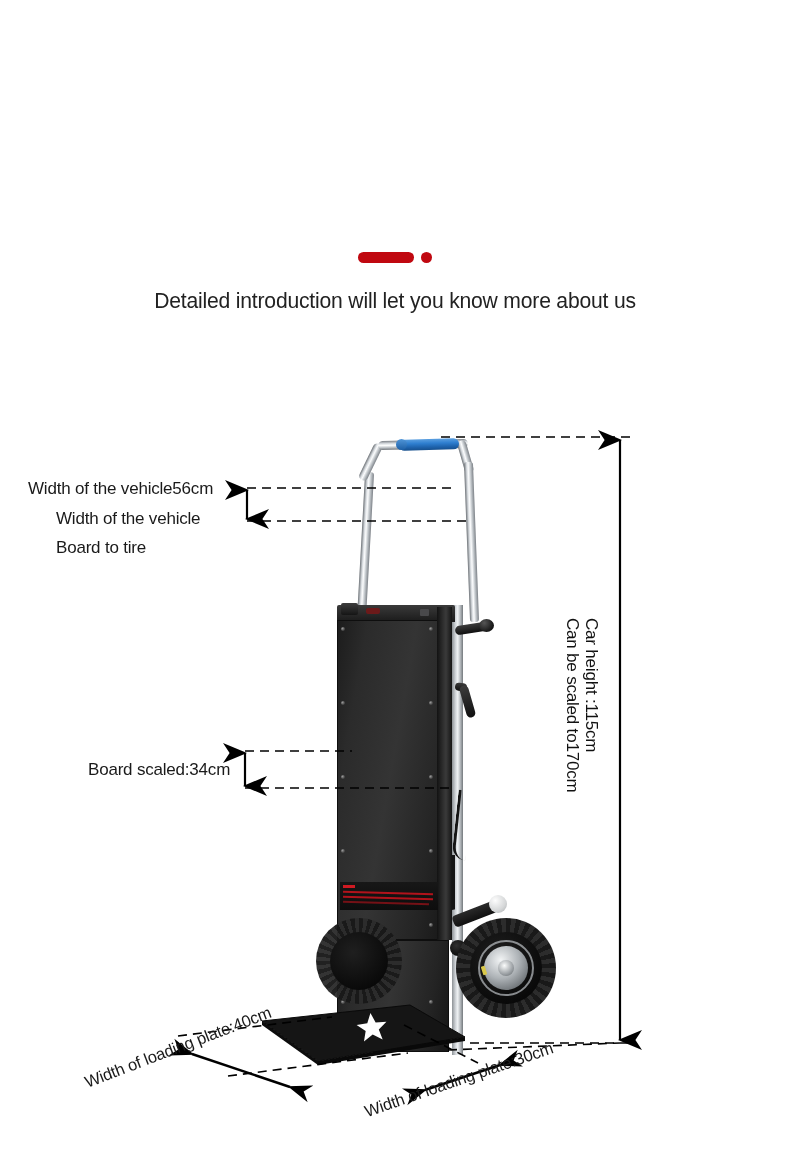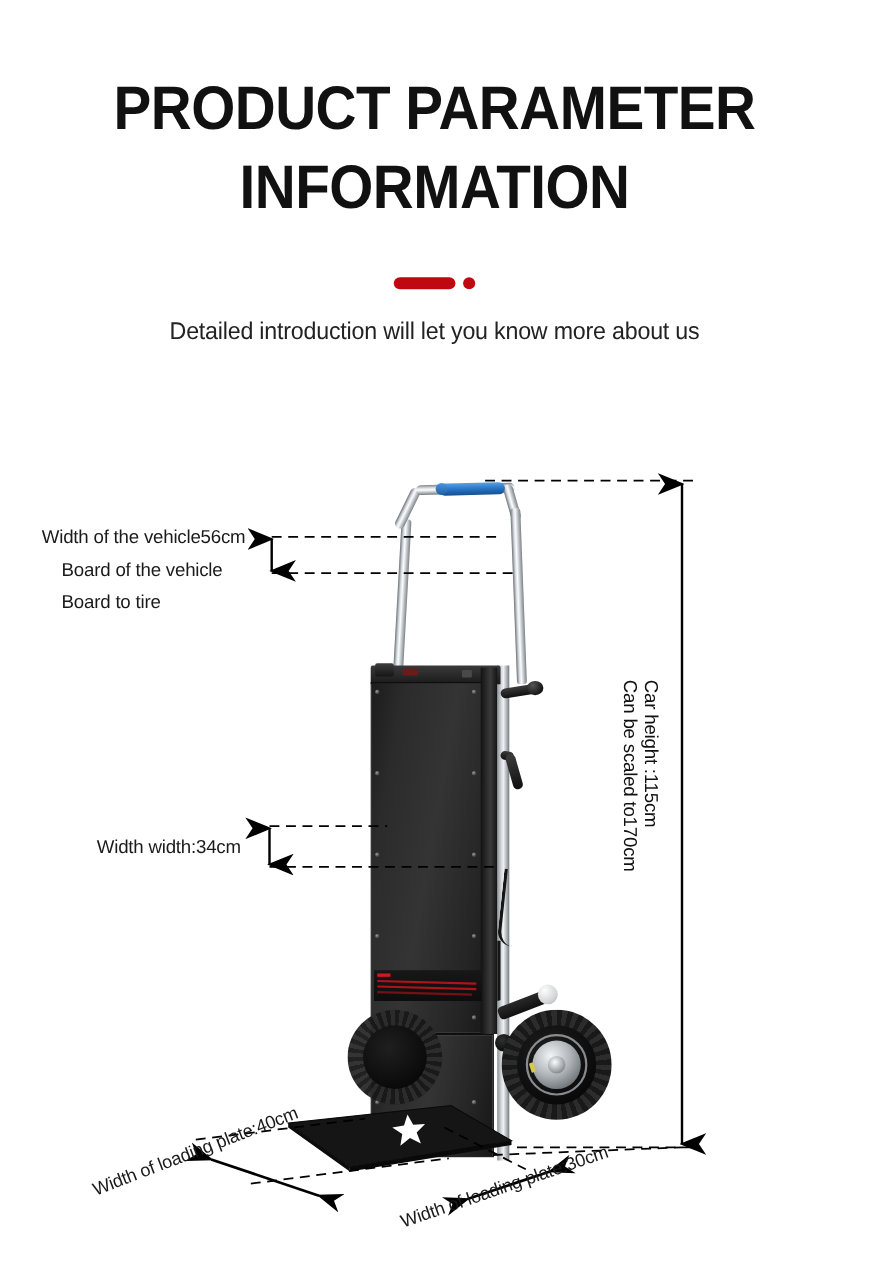--- a/index.html
+++ b/index.html
@@ -156,24 +156,20 @@
     font-size: 17px; color: #111; letter-spacing: -0.2px;
     transform-origin: 0 0;
   }
   svg.overlay { position: absolute; left: 0; top: 0; overflow: visible; }
 </style>
 </head>
 <body>
 
 <div id="page">
 
-  <div class="title-block">
-    <div class="title-line">PRODUCT PARAMETER</div>
-    <div class="title-line">INFORMATION</div>
-  </div>
 
   <div class="accent-row">
     <div class="accent-bar"></div>
     <div class="accent-dot"></div>
   </div>
 
   <div class="subtitle">Detailed introduction will let you know more about us</div>
 
   <div id="stage">
 
@@ -298,25 +294,25 @@
       <line x1="228" y1="676" x2="408" y2="653" stroke="#000" stroke-width="1.6" stroke-dasharray="9,6"></line>
 
       <line x1="192" y1="654" x2="290" y2="687" stroke="#000" stroke-width="2.4" marker-start="url(#arrS)" marker-end="url(#arrE)"></line>
 
       <line x1="404" y1="625" x2="478" y2="663" stroke="#000" stroke-width="1.6" stroke-dasharray="9,6"></line>
       <line x1="448" y1="650" x2="620" y2="643" stroke="#000" stroke-width="1.6" stroke-dasharray="9,6"></line>
 
       <line x1="425" y1="690" x2="500" y2="665" stroke="#000" stroke-width="2.4" marker-start="url(#arrS)" marker-end="url(#arrE)"></line>
     </svg>
 
-    <div class="ann-label" style="left:38px; top:79px;">Width of the vehicle56cm</div>
-    <div class="ann-label" style="left:56px; top:109px;">Board of the vehicle</div>
+    <div class="ann-label" style="left:28px; top:79px;">Width of the vehicle56cm</div>
+    <div class="ann-label" style="left:56px; top:109px;">Width of the vehicle</div>
     <div class="ann-label" style="left:56px; top:138px;">Board to tire</div>
 
-    <div class="ann-label" style="left:88px; top:360px;">Width width:34cm</div>
+    <div class="ann-label" style="left:88px; top:360px;">Board scaled:34cm</div>
 
     <div class="vert-label" style="left:601px; top:218px; transform: rotate(90deg);">Car height  :115cm</div>
     <div class="vert-label" style="left:582px; top:218px; transform: rotate(90deg);">Can be scaled to170cm</div>
 
     <div class="ann-label sm" style="left:82px; top:674px; transform: rotate(-21deg); transform-origin: 0 0;">Width of loading plate:40cm</div>
 
     <div class="ann-label sm" style="left:362px; top:703px; transform: rotate(-19deg); transform-origin: 0 0;">Width of loading plate:30cm</div>
 
   </div>
 </div>

